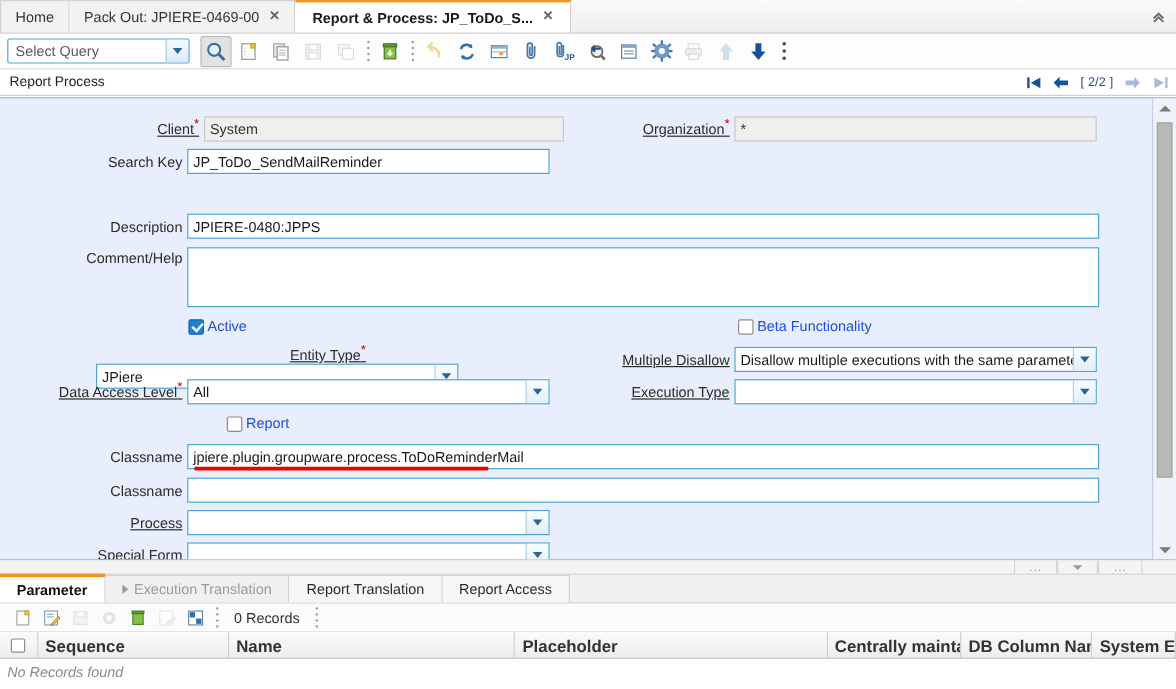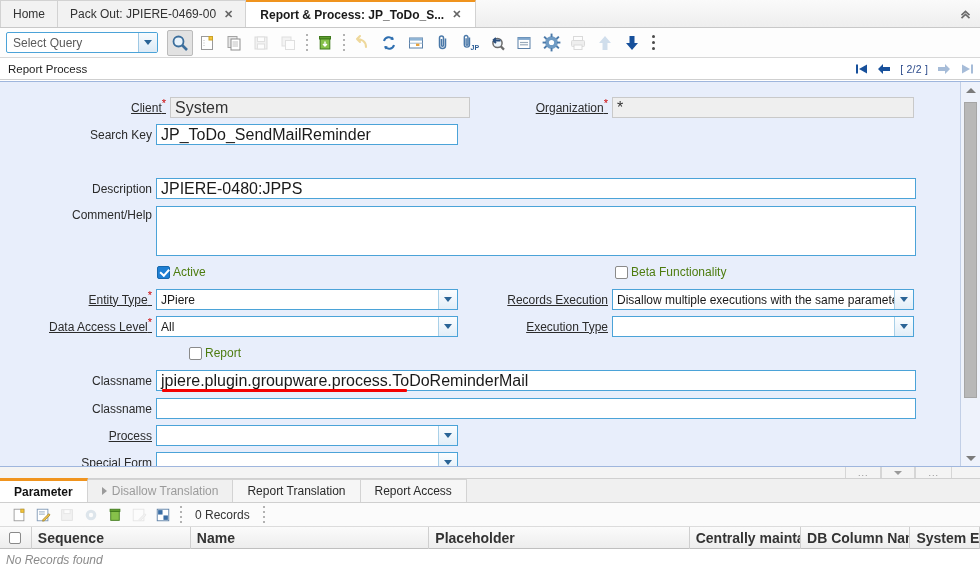--- a/index.html
+++ b/index.html
@@ -148,21 +148,21 @@
     color: #2b2b2b;
     padding-right: 4px;
     white-space: nowrap;
   }
   .flabel.link { text-decoration: underline; }
   .req { color: #cc0000; font-size: 11px; vertical-align: super; line-height:0; }
   .fin {
     height: 21px;
     border: 1px solid #4ba3d8;
     background: #ffffff;
-    font-size: 16px;
+    font-size: 12px;
     color: #1a1a1a;
     padding: 0 4px;
     display: flex; align-items: center;
     white-space: nowrap;
     overflow: hidden;
   }
   .fin.ro { background: #efefef; border: 1px solid #c9c9c9; color:#333; }
   .fin.ta { height: 50px; align-items: flex-start; padding-top: 2px;}
   .fcombo {
     height: 21px;
@@ -171,21 +171,21 @@
     display: flex; align-items: center;
     overflow: hidden;
   }
   .fcombo .val { flex: 1; font-size: 12px; padding-left: 4px; color:#1a1a1a; white-space: nowrap; overflow: hidden;}
   .fcombo .arrowbox {
     width: 19px; height: 19px; flex: none;
     border-left: 1px solid #a9d0e8;
     background: linear-gradient(#fbfdff,#e2eef8);
     display: flex; align-items: center; justify-content: center;
   }
-  .chkwrap { display: flex; align-items: center; gap: 3px; font-size: 12px; color:#4d7c0f;}
+  .chkwrap { display: flex; align-items: center; gap: 3px; font-size: 12px; color:#1d4ed8;}
   .chk {
     width: 13px; height: 13px;
     border: 1px solid #8a8a8a;
     background: #fff; border-radius: 2px;
     display: flex; align-items: center; justify-content: center;
   }
   .chk.on { background: #1e7fd4; border-color: #1668ad; }
   .chk.on::after {
     content: "";
     width: 4px; height: 7px;
@@ -557,21 +557,21 @@
           </div>
       </div>
 
       <div class="frow" style="left:157px; top:183px;">
         <div class="chkwrap">
           <span class="chk on"></span>
           <span>Active</span>
         </div>
       </div>
 
-      <div class="frow" style="left:0; top:207px; width:462px;">
+      <div class="frow" style="left:0; top:207px; width:462px;flex-direction:column;">
         <div class="flabel link" style="width:156px;"><span>Entity Type</span><span class="req">*</span></div>
         <div class="fcombo" style="width:302px;">
           <span class="val">JPiere</span>
           <span class="arrowbox">
               <span class="caret-d"></span>
             </span>
         </div>
       </div>
 
       <div class="frow" style="left:0; top:234px; width:462px;">
@@ -632,21 +632,21 @@
             <span>*</span>
           </div>
       </div>
       <div class="frow" style="left:615px; top:183px;">
         <div class="chkwrap">
           <span class="chk"></span>
           <span>Beta Functionality</span>
         </div>
       </div>
       <div class="frow" style="left:460px; top:207px; width:460px;">
-        <div class="flabel link" style="width:152px;"><span>Records Execution</span></div>
+        <div class="flabel link" style="width:152px;"><span>Multiple Disallow</span></div>
         <div class="fcombo" style="width:302px;">
           <span class="val">Disallow multiple executions with the same parameters</span>
           <span class="arrowbox">
               <span class="caret-d"></span>
             </span>
         </div>
       </div>
       <div class="frow" style="left:460px; top:234px; width:460px;">
         <div class="flabel link" style="width:152px;"><span>Execution Type</span></div>
         <div class="fcombo" style="width:302px;">
@@ -680,21 +680,21 @@
         <span>...</span>
       </div>
   </div>
 
   <div class="btabs">
     <div class="btab active">
       <span>Parameter</span>
     </div>
     <div class="btab dim">
       <span class="pre-arrow"></span>
-      <span>Disallow Translation</span>
+      <span>Execution Translation</span>
     </div>
     <div class="btab">
       <span>Report Translation</span>
     </div>
     <div class="btab">
       <span>Report Access</span>
     </div>
   </div>
 
   <div class="gtoolbar">

